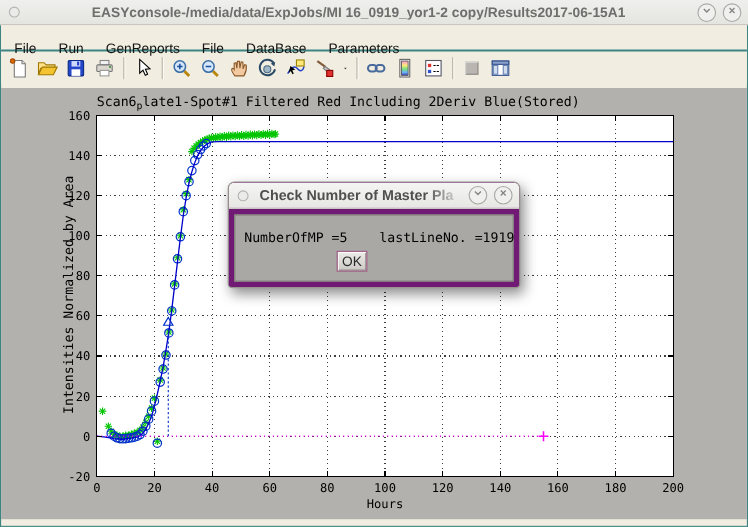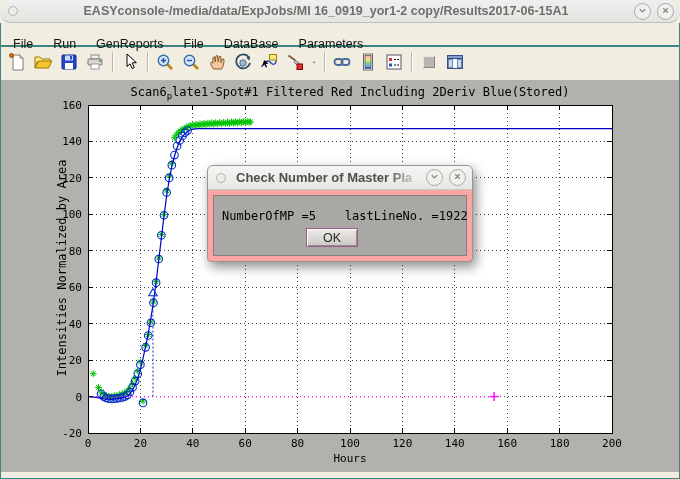--- a/index.html
+++ b/index.html
@@ -1,20 +1,20 @@
 <!DOCTYPE html>
 <html><head>
 <meta charset="utf-8">
 <style>
   html,body{margin:0;padding:0;}
   body{width:680px;height:479px;font-family:"Liberation Sans",sans-serif;background:#d8d6d2;overflow:hidden;}
   .window{position:relative;width:680px;height:479px;background:#f1ede0;overflow:hidden;}
 
   
-  .titlebar{height:22px;background:linear-gradient(#efefed,#e4e4e1);border-bottom:1px solid #bdbdb9;display:flex;align-items:center;border-radius:11px;}
+  .titlebar{height:22px;background:linear-gradient(#efefed,#e4e4e1);border-bottom:1px solid #bdbdb9;display:flex;align-items:center;}
   .tb-dot{width:8px;height:8px;border:1px solid #b3b3b0;border-radius:50%;background:#ebebe9;margin-left:8px;flex:0 0 auto;}
   .tb-title{flex:1;text-align:center;font-size:12.5px;font-weight:bold;color:#6e6e6c;white-space:nowrap;overflow:hidden;}
   .tb-btn{width:17px;height:17px;border:1px solid #a8a8a5;border-radius:50%;background:#f0f0ee;color:#83837f;
           font-size:10px;line-height:15px;text-align:center;margin-right:6px;flex:0 0 auto;cursor:pointer;box-sizing:border-box;padding:0;}
   .tb-btn svg{width:9px;height:9px;}
 
   
   .window-body{position:absolute;top:23px;left:0;right:0;bottom:0;background:#f1ede0;
                border-left:1px solid #3d8583;border-right:1px solid #3d8583;border-bottom:1px solid #3d8583;box-sizing:border-box;}
 
@@ -23,38 +23,38 @@
   .menu-item{padding:2px 10px;cursor:default;margin-top:20px;}
 
   .toolbar{height:30px;display:flex;align-items:center;background:#f1ede0;padding-left:3px;}
   .ticon{width:26px;height:24px;border:1px solid transparent;background:transparent;padding:1px 2px;display:flex;align-items:center;justify-content:center;}
   .ticon svg{width:20px;height:20px;display:block;}
   .ticon.narrow{width:12px;}
   .tsep{width:1px;height:20px;background:#b9b5a7;box-shadow:1px 0 0 rgba(255,255,255,.8);margin:0 4px;}
 
   
   .figure{position:absolute;top:57px;left:0;right:0;bottom:6px;background:#b3b1ad;}
-  .chart-title{position:absolute;top:5px;left:87px;width:524px;text-align:center;
+  .chart-title{position:absolute;top:5px;left:87px;width:524px;text-align:left;
                font-family:"DejaVu Sans Mono",monospace;font-size:12px;color:#000;white-space:nowrap;}
   .chart-title .tsub{font-size:9px;}
   .ylabel{position:absolute;top:188px;left:61px;transform:translate(-50%,-50%) rotate(-90deg);
           font-family:"DejaVu Sans Mono",monospace;font-size:12px;color:#000;white-space:nowrap;}
   #chart{position:absolute;top:0;left:0;}
 
   
-  .dialog{position:absolute;left:207px;top:165px;width:264px;background:#fca5a5;border:1px solid #98968f;
+  .dialog{position:absolute;left:207px;top:165px;width:264px;background:#701a75;border:1px solid #98968f;
           border-radius:6px 6px 4px 4px;box-shadow:3px 5px 12px rgba(0,0,0,.45);z-index:10;}
   .dialog-titlebar{height:23px;border-radius:5px 5px 0 0;background:linear-gradient(#f5f5f3,#e6e6e3);
                    border-bottom:1px solid #c6c6c2;display:flex;align-items:center;}
   .dlg-title{flex:1;font-weight:bold;font-size:13px;color:#4f4f4d;margin-left:10px;white-space:nowrap;overflow:hidden;
              -webkit-mask-image:linear-gradient(90deg,#000 80%,transparent 97%);mask-image:linear-gradient(90deg,#000 80%,transparent 97%);}
   .dialog-bodyframe{padding:5px;}
   .dialog-panel{position:relative;height:59px;background:#aaa8a5;border:1px solid #82807a;}
   .dialog-message{font-family:"DejaVu Sans Mono",monospace;font-size:12px;color:#000;white-space:pre;margin:13px 0 0 8px;}
-  .ok-button{position:absolute;left:92px;top:32px;width:52px;height:19px;font-family:"Liberation Sans",sans-serif;
+  .ok-button{position:absolute;left:92px;top:32px;width:28px;height:19px;font-family:"Liberation Sans",sans-serif;
              font-size:12.5px;color:#2a2a2a;background:linear-gradient(#edebe8,#ccc9c5);
              border:1px solid #a15c87;box-shadow:inset 1px 1px 0 #fbfbf9, inset -1px -1px 0 #8f8d8a;
              padding:0;text-align:center;cursor:pointer;}
 </style>
 </head>
 <body>
 
 <div class="window">
 
   <div class="titlebar">
@@ -635,19 +635,19 @@
           </svg>
       </button>
       <button class="tb-btn" title="Close">
         <svg viewBox="0 0 10 10">
             <path d="M2.5 2.5 L7.5 7.5 M7.5 2.5 L2.5 7.5" stroke="#83837f" stroke-width="1.3"></path>
           </svg>
       </button>
     </div>
     <div class="dialog-bodyframe">
       <div class="dialog-panel">
-        <div class="dialog-message">NumberOfMP =5    lastLineNo. =1922</div>
+        <div class="dialog-message">NumberOfMP =5    lastLineNo. =1919</div>
         <button class="ok-button">OK</button>
       </div>
     </div>
   </div>
 
 </div>
 
 </body></html>

